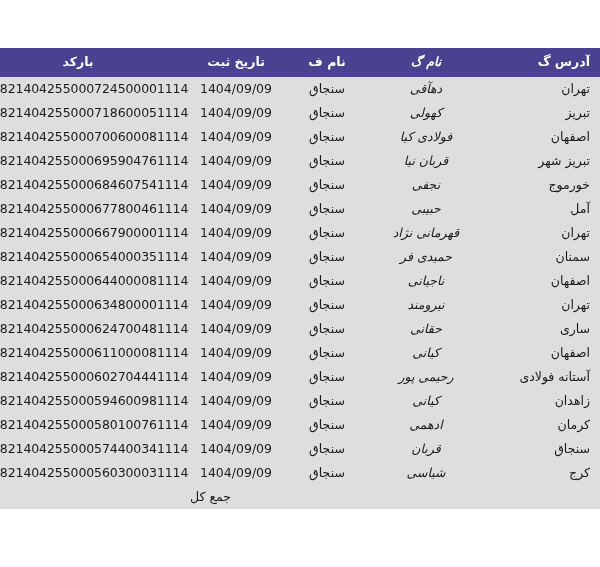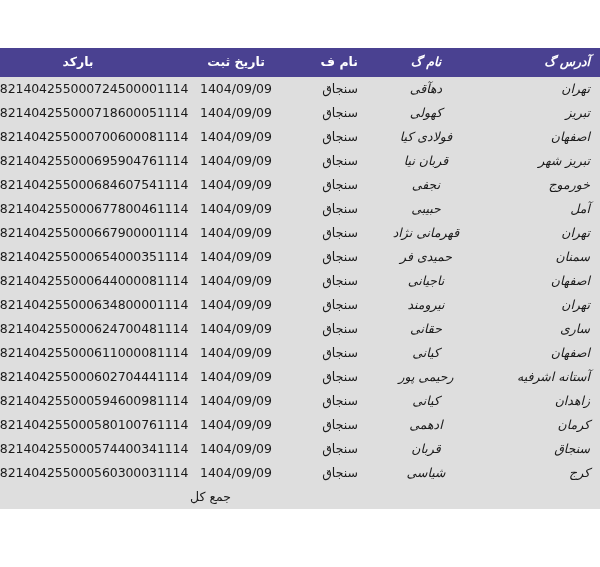--- a/index.html
+++ b/index.html
@@ -60,23 +60,23 @@
     color: #1a1a1a;
     padding: 3px 6px 3px 6px;
     height: 18px;
     line-height: 18px;
     white-space: nowrap;
     vertical-align: middle;
     background: #dedede;
   }
 
   
-  .col-addr   { width: 96px;  text-align: right; padding-right: 10px; font-style: italic; }
+  .col-addr   { width: 96px;  text-align: right; padding-right: 10px; }
   .col-lname  { width: 112px; text-align: center; font-style: italic; }
-  .col-fname  { width: 62px;  text-align: right; }
+  .col-fname  { width: 62px;  text-align: center; }
   .col-date   { width: 96px;  text-align: center; direction: ltr; }
   .col-barcode{ width: 196px; text-align: right; direction: ltr; padding-right: 0; padding-left: 0; }
 
   th.col-barcode { text-align: center; padding-right: 6px; }
   th.col-addr { text-align: right; padding-right: 10px; }
   th.col-date { direction: rtl; }
 
   td.col-barcode span.bc {
     display: inline-block;
     width: 190px;
@@ -196,21 +196,21 @@
           <td class="col-barcode"><span class="bc">7821404255000624700481114</span></td>
         </tr>
         <tr class="data-row">
           <td class="col-addr">اصفهان</td>
           <td class="col-lname">کیانی</td>
           <td class="col-fname">سنجاق</td>
           <td class="col-date">1404/09/09</td>
           <td class="col-barcode"><span class="bc">7821404255000611000081114</span></td>
         </tr>
         <tr class="data-row">
-          <td class="col-addr">آستانه اشرفیه</td>
+          <td class="col-addr">آستانه فولادی</td>
           <td class="col-lname">رحیمی پور</td>
           <td class="col-fname">سنجاق</td>
           <td class="col-date">1404/09/09</td>
           <td class="col-barcode"><span class="bc">7821404255000602704441114</span></td>
         </tr>
         <tr class="data-row">
           <td class="col-addr">زاهدان</td>
           <td class="col-lname">کیانی</td>
           <td class="col-fname">سنجاق</td>
           <td class="col-date">1404/09/09</td>

